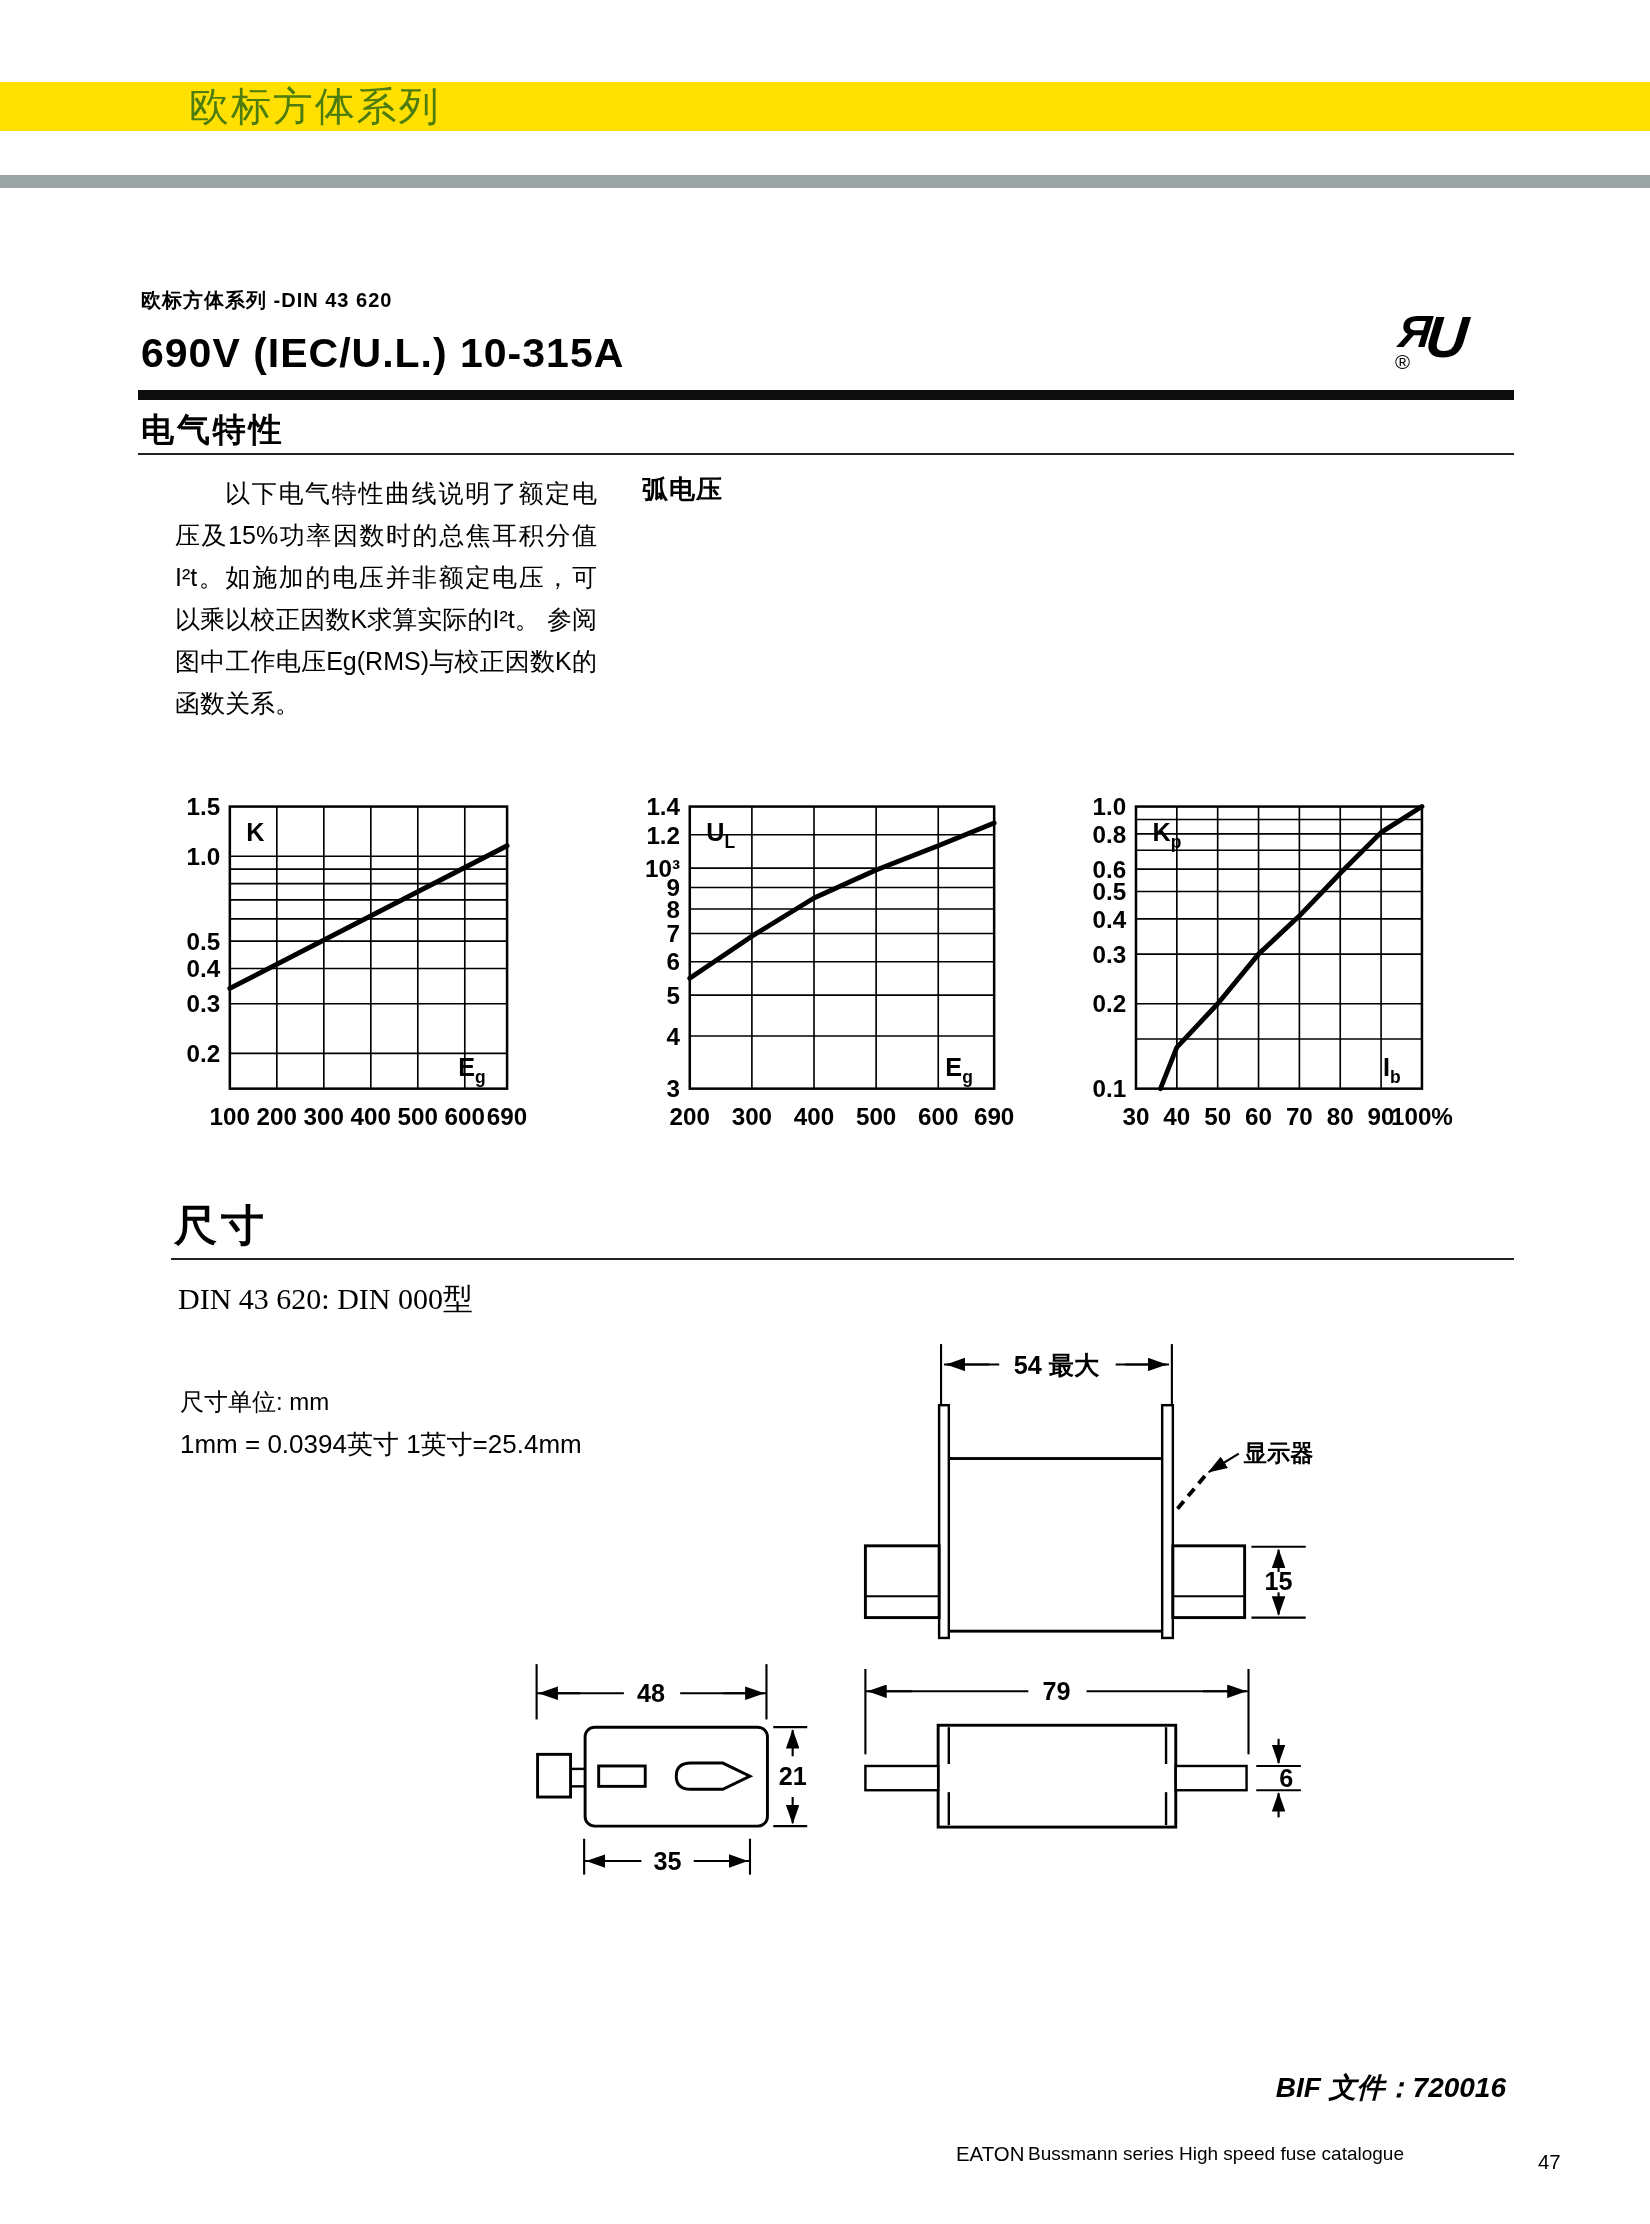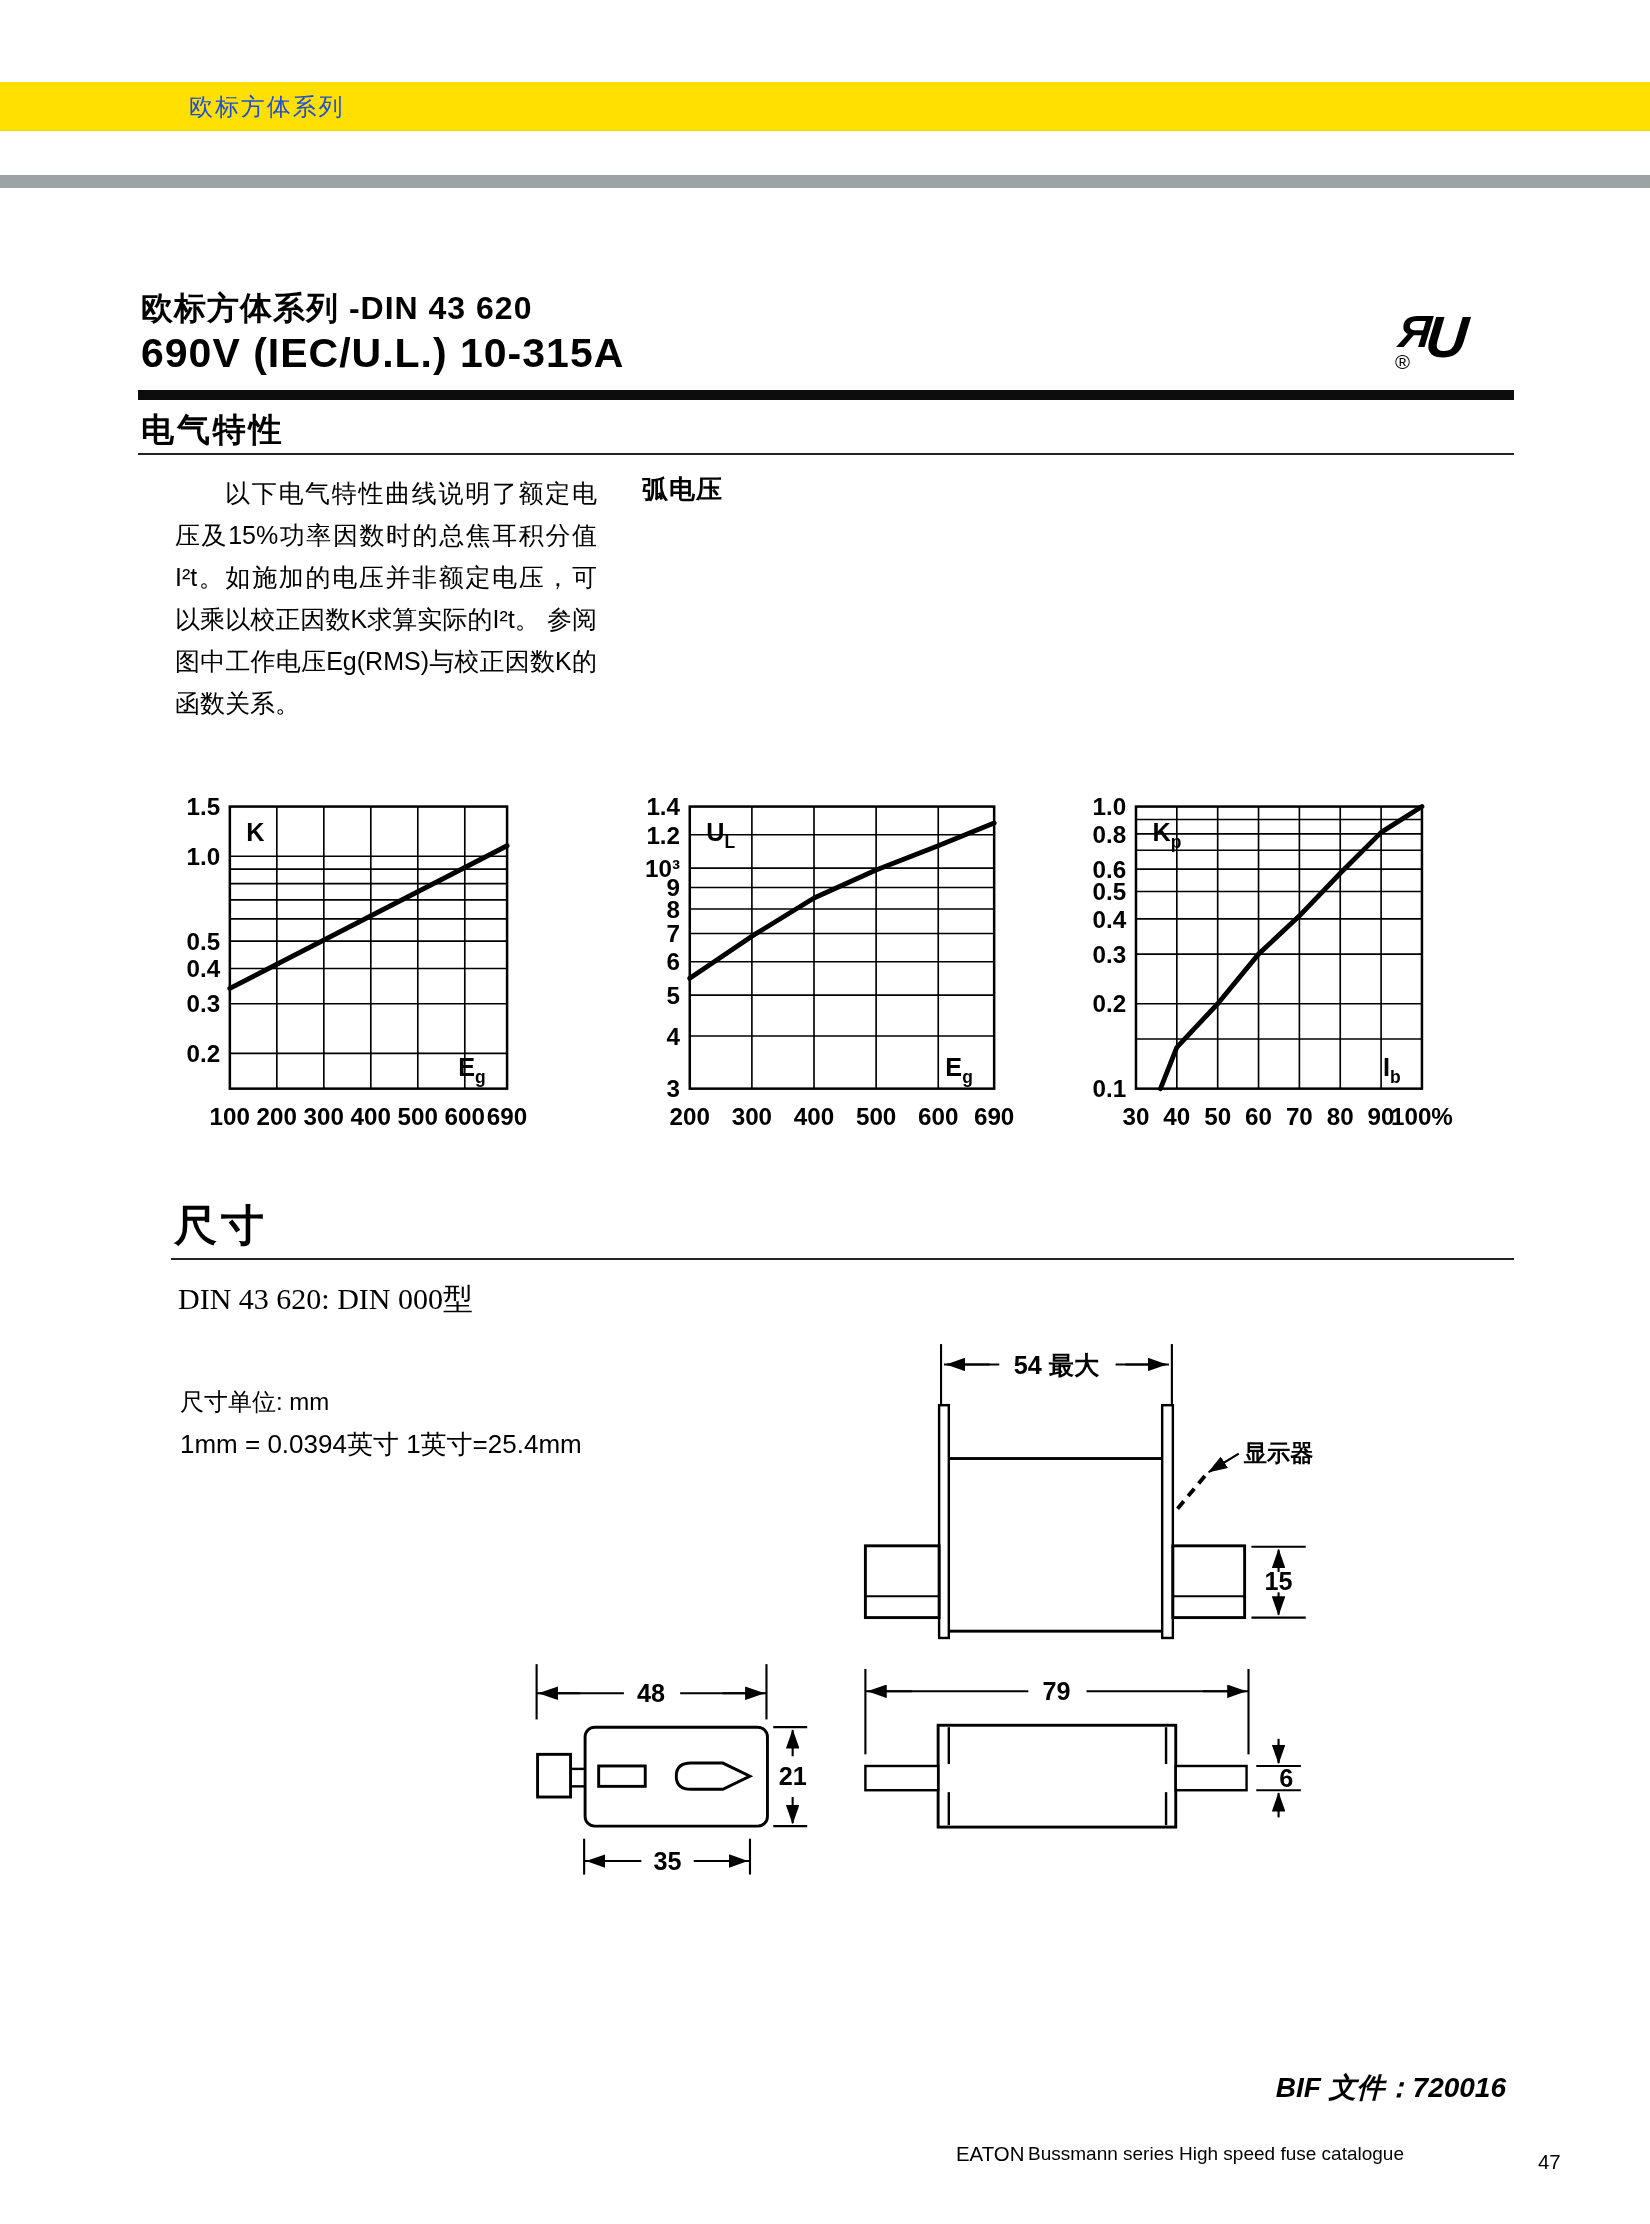--- a/index.html
+++ b/index.html
@@ -1,24 +1,24 @@
 <!DOCTYPE html>
 <html><head>
 <meta charset="utf-8">
 <style>
   html,body{margin:0;padding:0;background:#e8e8e8;}
   #page{position:relative;width:1651px;height:2224px;background:#ffffff;overflow:hidden;
         font-family:"Liberation Sans",sans-serif;color:#000;}
   .abs{position:absolute;}
   
   .yellow-band{left:0;top:82px;width:1651px;height:49px;background:#ffe000;}
-  .band-title{left:189px;top:82px;height:49px;line-height:49px;font-size:24px;font-weight:500;color:#1d4ed8;letter-spacing:1.9px;}
+  .band-title{left:189px;top:82px;height:49px;line-height:49px;font-size:40px;font-weight:500;color:#4d7c0f;letter-spacing:1.9px;}
   .gray-band{left:0;top:175px;width:1651px;height:12.6px;background:#9aa4a4;}
   
-  .series-title{left:141px;top:287px;font-size:32px;font-weight:bold;letter-spacing:1px;}
+  .series-title{left:141px;top:287px;font-size:20px;font-weight:bold;letter-spacing:1px;}
   .main-title{left:141px;top:330px;font-size:41px;font-weight:bold;letter-spacing:1px;}
   .ul-mark{left:1398px;top:303px;font-size:58px;font-weight:bold;font-style:italic;letter-spacing:-4.9px;transform:skewX(-6deg);}
   .ul-mark .small-r{font-size:45px;position:relative;top:-9.7px;}
   .ul-reg{left:1395px;top:351px;font-size:20.4px;}
   .thick-rule{left:138px;top:390px;width:1376px;height:9.7px;background:#0d0d0d;}
   .sec-heading{left:141px;top:408px;font-size:33px;font-weight:bold;letter-spacing:2.9px;}
   .thin-rule-1{left:138px;top:453px;width:1376px;height:1.9px;background:#222;}
   
   .col{top:472px;font-size:26px;}
   .col h3{margin:0 0 13.6px 0;font-size:26px;font-weight:bold;letter-spacing:1px;}

